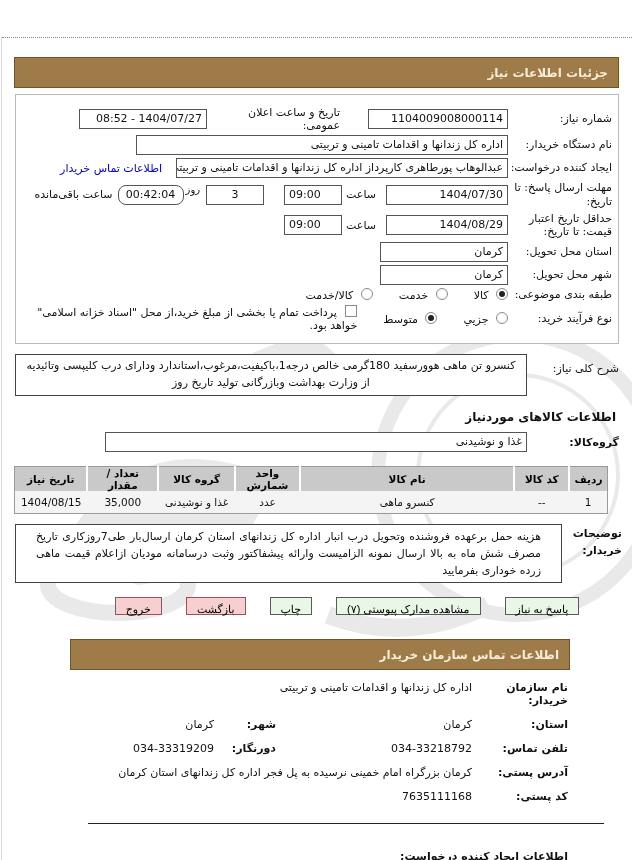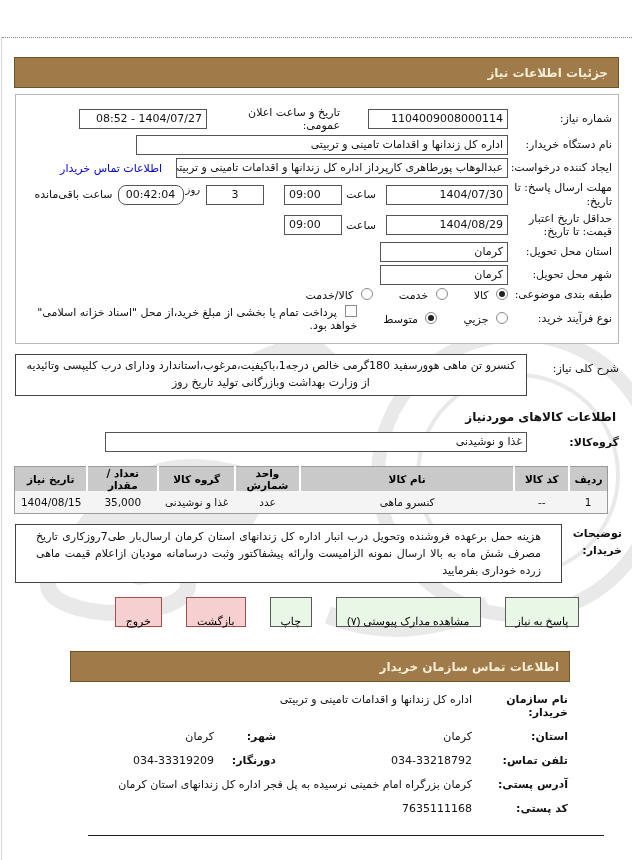--- a/index.html
+++ b/index.html
@@ -110,21 +110,21 @@
   .notes-box{
     border:1px solid #444;background:#fff;flex:1;
     min-height:32px;padding:3px 20px;text-align:justify;line-height:1.55;
   }
 
   .btn-row{
     display:flex;direction:rtl;justify-content:center;
     gap:24px;margin:14px 30px 0 90px;
   }
   .btn{
-    font-size:11px;padding:14px 10px;height:18px;line-height:18px;
+    font-size:11px;padding:2px 10px;height:18px;line-height:18px;
     border:1px solid #5a5a5a;white-space:nowrap;cursor:pointer;
   }
   .btn.green{background:#e9f7e6;}
   .btn.pink{background:#f6cfd0;border-color:#a05050;}
 
   .contact{margin:0 64px;}
   .crow{display:flex;align-items:flex-start;margin:11px 0;}
   .clabel{width:96px;flex:0 0 96px;font-weight:bold;}
   .cval{width:196px;}
   .clabel2{width:62px;flex:0 0 62px;font-weight:bold;}

